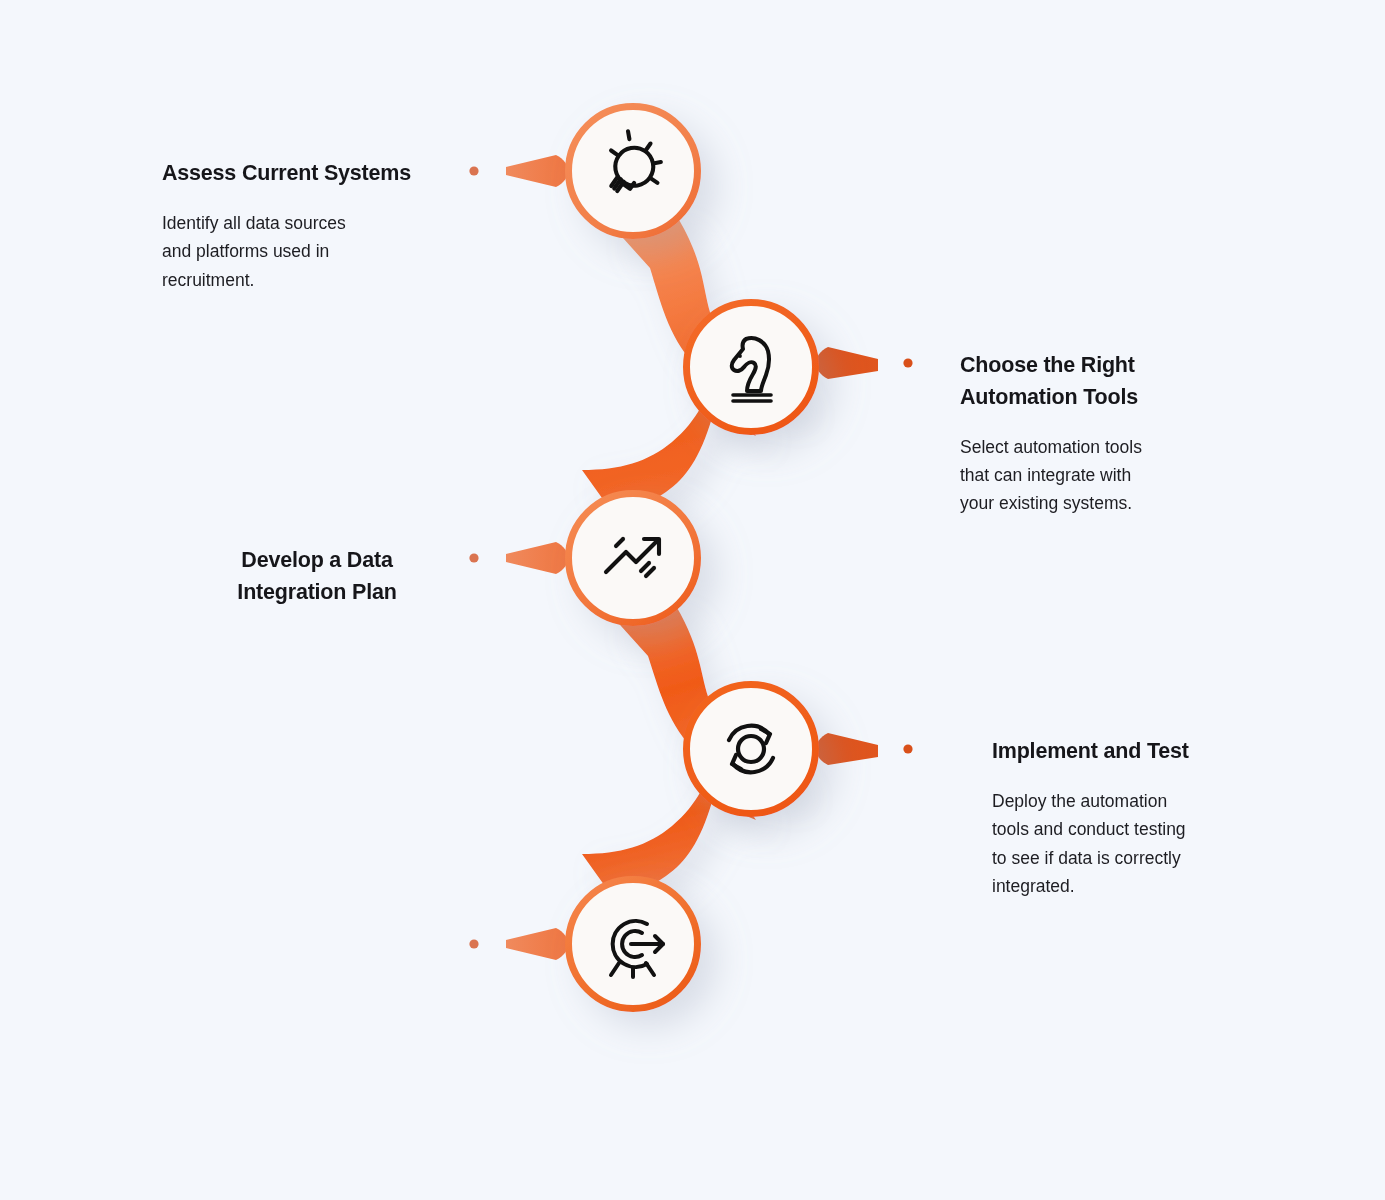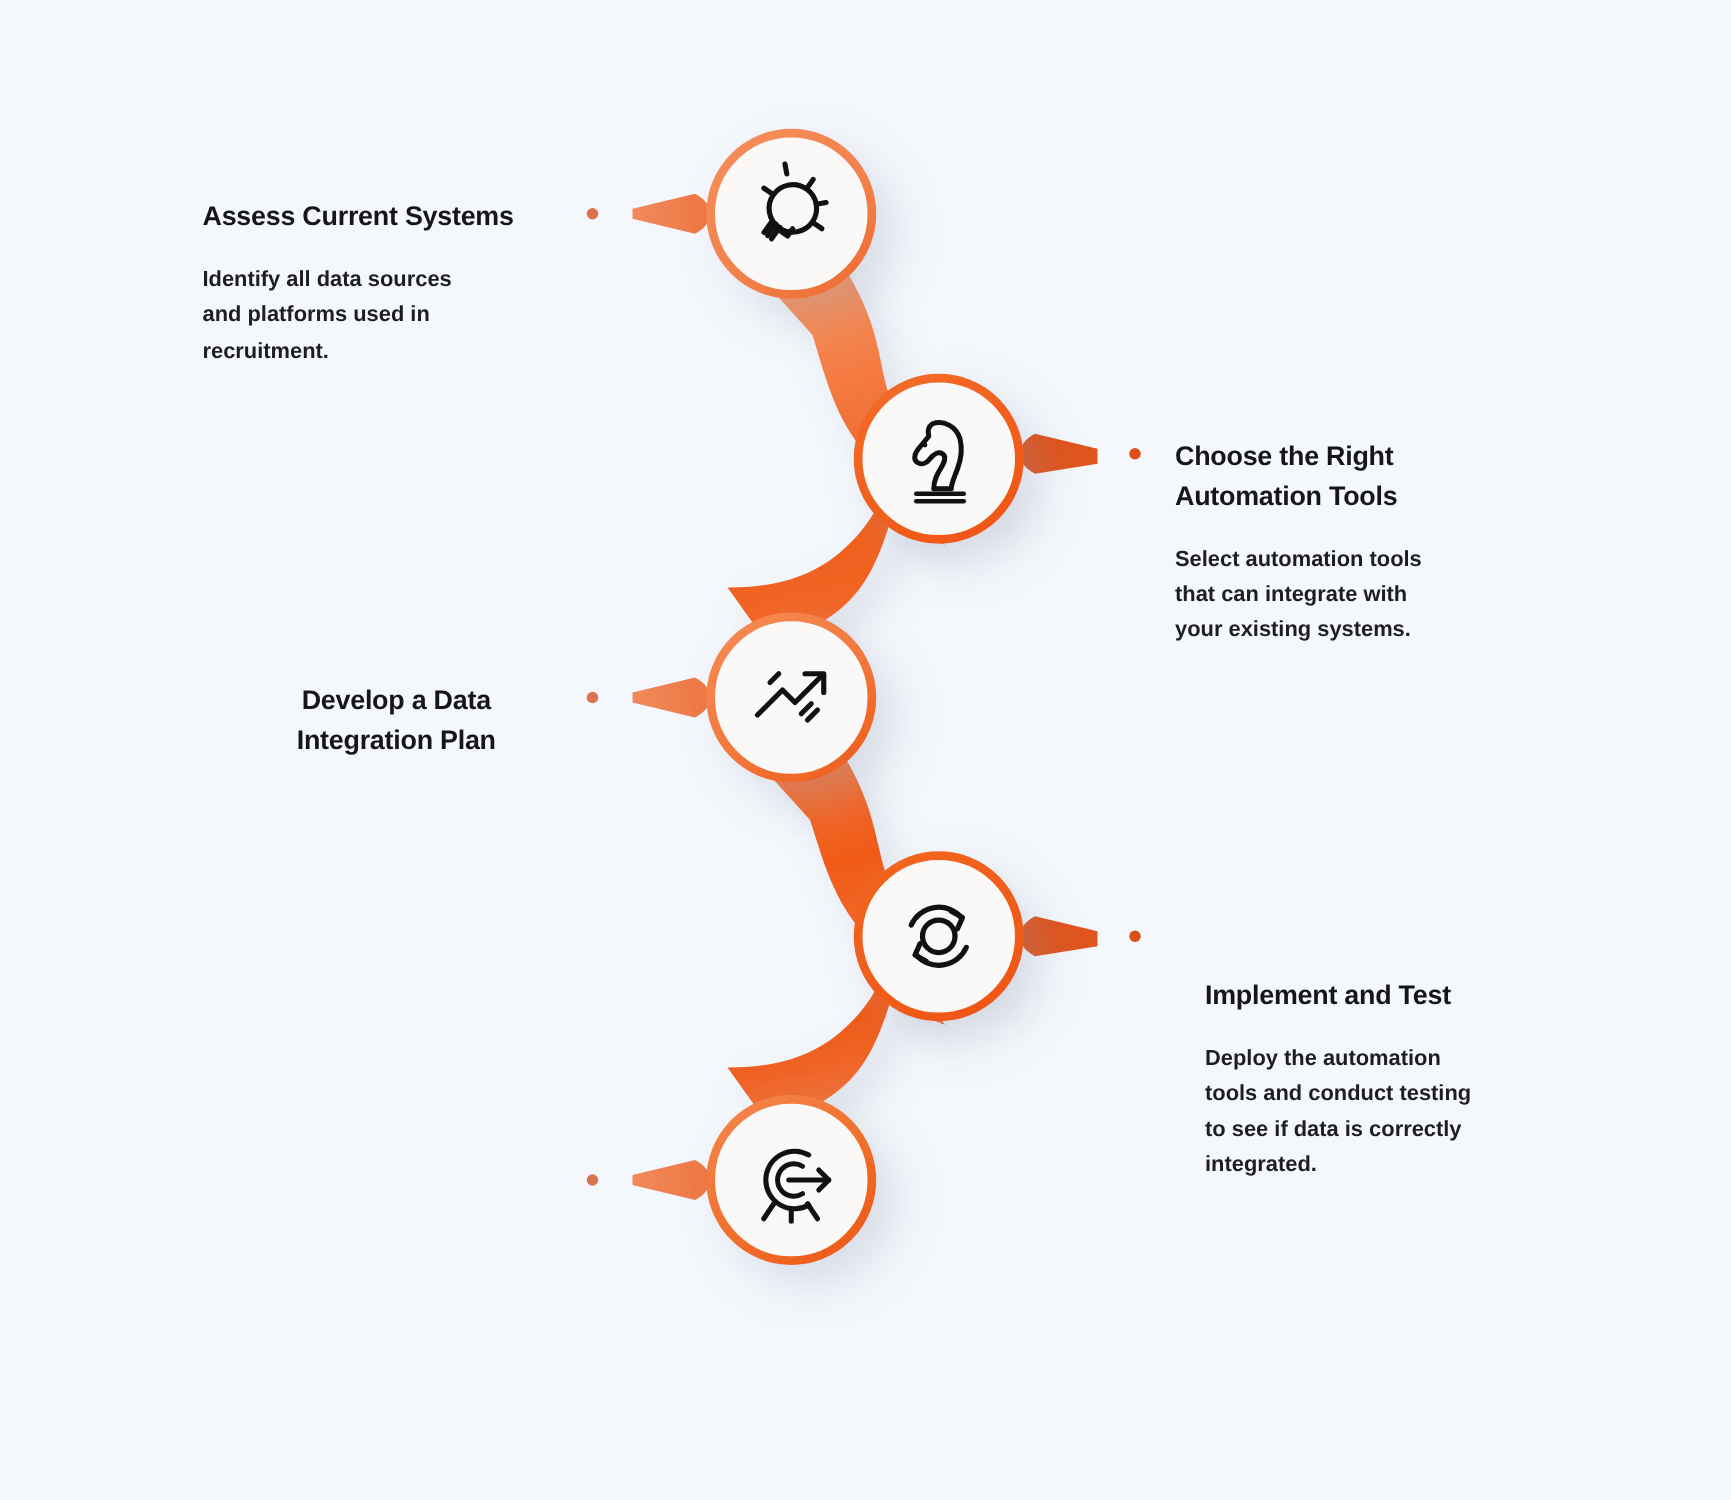--- a/index.html
+++ b/index.html
@@ -21,21 +21,21 @@
     font-size:21.5px;
     font-weight:700;
     color:#16161a;
     letter-spacing:-0.2px;
     line-height:1.48;
     margin:0 0 19px 0;
     white-space:pre-line;
   }
   .step-desc{
     font-size:17.5px;
-    font-weight:700;
+    font-weight:400;
     color:#1d1d22;
     line-height:1.62;
     margin:0;
     white-space:pre-line;
   }
 </style>
 </head>
 <body>
 
 <div id="stage">
@@ -230,34 +230,34 @@
     </g>
   </svg>
 
   <div class="textblock tb-left" style="left:162px; top:158px; width:300px;">
     <h3 class="step-title">Assess Current Systems</h3>
     <p class="step-desc">Identify all data sources
 and platforms used in
 recruitment.</p>
   </div>
 
-  <div class="textblock tb-right" style="left:940px; top:350px; width:300px;">
+  <div class="textblock tb-right" style="left:960px; top:350px; width:300px;">
     <h3 class="step-title">Choose the Right
 Automation Tools</h3>
     <p class="step-desc">Select automation tools
 that can integrate with
 your existing systems.</p>
   </div>
 
   <div class="textblock tb-left" style="left:162px; top:545px; width:310px;text-align:center;">
     <h3 class="step-title">Develop a Data
 Integration Plan</h3>
   </div>
 
-  <div class="textblock tb-right" style="left:964px; top:736px; width:310px;margin-top:45px;">
+  <div class="textblock tb-right" style="left:992px; top:736px; width:310px;">
     <h3 class="step-title">Implement and Test</h3>
     <p class="step-desc">Deploy the automation
 tools and conduct testing
 to see if data is correctly
 integrated.</p>
   </div>
 
 
 </div>
 

